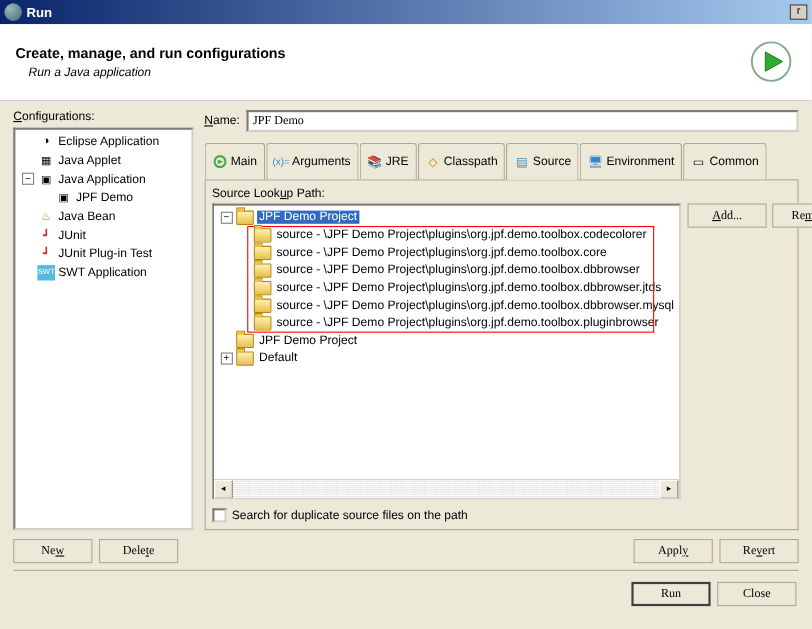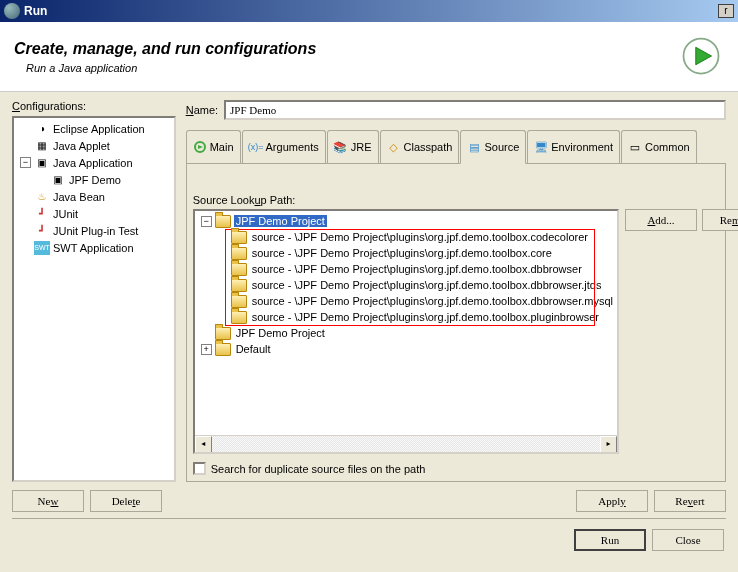--- a/index.html
+++ b/index.html
@@ -3,21 +3,21 @@
 <meta charset="utf-8">
 <style>
 * { box-sizing: border-box; margin: 0; padding: 0; }
 body { font-family: Tahoma, Arial, sans-serif; font-size: 11px; background: #ece9d8; width: 738px; height: 572px; overflow: hidden; }
 .titlebar { background: linear-gradient(to right, #0a246a, #a6caf0); color: white; height: 22px; display: flex; align-items: center; padding: 0 4px; }
 .titlebar-icon { width: 16px; height: 16px; margin-right: 4px; background: radial-gradient(circle at 30% 30%, #9bb, #467); border-radius: 50%; }
 .titlebar-title { flex: 1; font-weight: bold; font-size: 12px; }
 .titlebar-close { width: 16px; height: 14px; background: #d4d0c8; border: 1px solid #404040; color: black; font-size: 10px; font-family: Marlett, sans-serif; text-align: center; line-height: 12px; cursor: pointer; }
 .header { background: white; padding: 12px 14px; display: flex; align-items: center; border-bottom: 1px solid #ccc; height: 70px; }
 .header-text { flex: 1; }
-.header-title { font-weight: bold; font-size: 16px; margin-bottom: 4px; font-style: italic; }
+.header-title { font-weight: bold; font-size: 13px; margin-bottom: 4px; }
 .header-subtitle { font-size: 11px; padding-left: 12px; font-style: italic; }
 .header-icon { width: 44px; height: 44px; }
 .content { display: flex; padding: 8px 12px 0 12px; height: 420px; gap: 10px; }
 .left-panel { width: 195px; display: flex; flex-direction: column; }
 .config-label { margin-bottom: 4px; text-decoration-color: transparent; }
 .config-label .mn { text-decoration: underline; }
 .config-tree { flex: 1; background: white; border: 2px inset #d4d0c8; overflow: auto; padding: 2px; font-size: 11px; }
 .tree-item { display: flex; align-items: center; height: 17px; white-space: nowrap; cursor: pointer; }
 .tree-item.child { padding-left: 34px; }
 .tree-item.root { padding-left: 4px; }
@@ -32,21 +32,21 @@
 .right-panel { flex: 1; display: flex; flex-direction: column; }
 .name-row { display: flex; align-items: center; margin-bottom: 10px; }
 .name-label { margin-right: 6px; }
 .name-label .mn { text-decoration: underline; }
 .name-input { flex: 1; border: 2px inset #d4d0c8; padding: 2px 4px; font-size: 11px; font-family: Tahoma; height: 20px; }
 .tabs { display: flex; border-bottom: 1px solid #aca899; align-items: flex-end; }
 .tab { display: flex; align-items: center; padding: 16px 6px; border: 1px solid #aca899; border-bottom: none; margin-right: 1px; background: #ece9d8; font-size: 11px; cursor: pointer; border-radius: 3px 3px 0 0; height: 20px; position: relative; }
 .tab.active { background: #ece9d8; border-bottom: 1px solid #ece9d8; margin-bottom: -1px; height: 22px; }
 .tab-icon { width: 14px; height: 14px; margin-right: 3px; display: inline-flex; align-items: center; justify-content: center; }
 .tab-panel { flex: 1; border: 1px solid #aca899; border-top: none; padding: 6px; display: flex; flex-direction: column; }
-.lookup-label { margin-bottom: 3px; margin-top: 24px; }
+.lookup-label { margin-bottom: 3px; }
 .lookup-label .mn { text-decoration: underline; }
 .lookup-row { display: flex; flex: 1; gap: 6px; min-height: 0; }
 .lookup-tree { flex: 1; background: white; border: 2px inset #d4d0c8; overflow: auto; font-size: 11px; padding: 0; position: relative; }
 .lookup-inner { padding: 2px 2px 22px 2px; }
 .lookup-scroll-h { position: absolute; bottom: 0; left: 0; right: 0; background: #ece9d8; height: 17px; display: flex; border-top: 1px solid #d4d0c8; }
 .sb-btn { width: 17px; height: 17px; background: #ece9d8; border: 1px solid #fff; border-right-color:#808080; border-bottom-color:#808080; font-size: 8px; text-align:center; line-height:14px; cursor:pointer;}
 .sb-track { flex:1; background: repeating-conic-gradient(#e0e0e0 0% 25%, #fff 0% 50%) 50% / 2px 2px;}
 .lookup-buttons { display: flex; flex-direction: row; gap: 5px; width: 94px; }
 .lt-item { display: flex; align-items: center; height: 16px; white-space: nowrap; }
 .lt-item .lbl { padding: 0 2px; }

